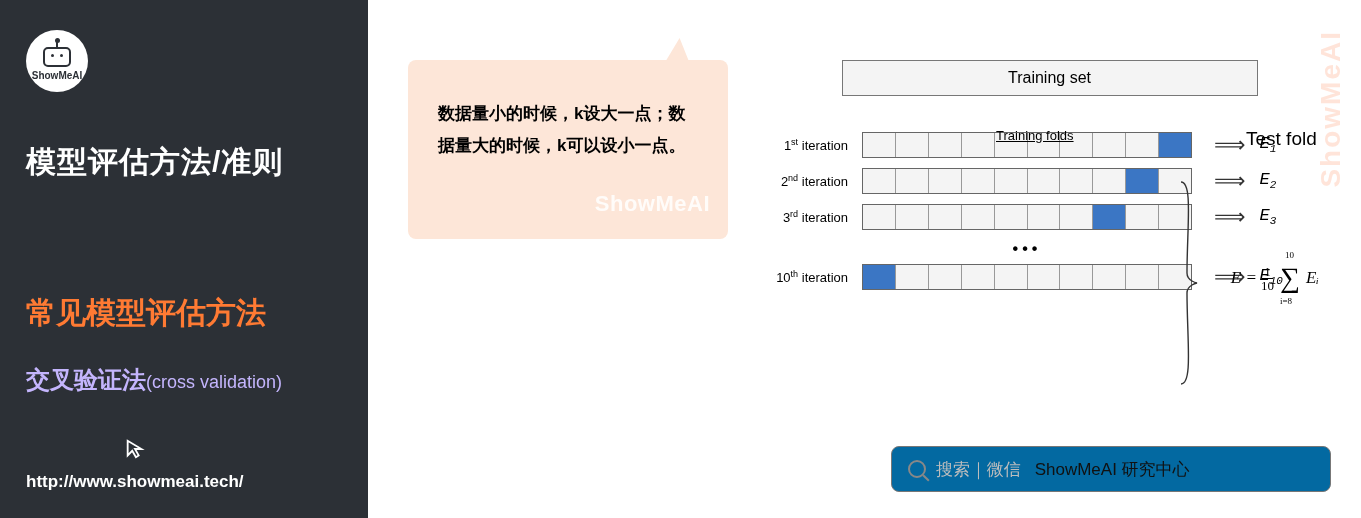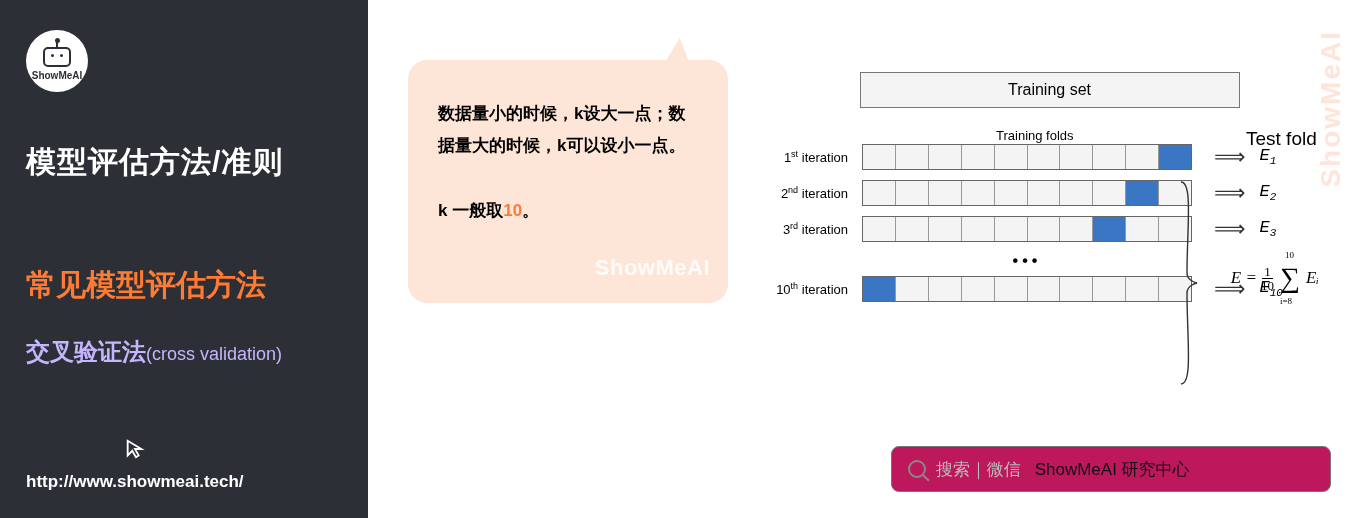--- a/index.html
+++ b/index.html
@@ -35,67 +35,67 @@
   }
   .logo .robot::before { left: 6px; }
   .logo .robot::after { right: 6px; }
   .logo .antenna {
     width: 2px; height: 6px; background: #2c3036; margin-bottom: -1px;
   }
   .logo .antenna::before {
     content: ""; display: block; width: 5px; height: 5px; border-radius: 50%;
     background: #2c3036; margin: -4px 0 0 -1.5px;
   }
-  .heading-main { font-size: 30px; font-weight: 700; margin-bottom: 82px; letter-spacing: 1px; }
+  .heading-main { font-size: 30px; font-weight: 700; margin-bottom: 110px; letter-spacing: 1px; }
   .heading-sub { font-size: 30px; font-weight: 700; color: #ff7a33; margin-bottom: 30px; }
   .heading-detail { font-size: 24px; font-weight: 700; color: #c4b5fd; }
   .heading-detail .paren { font-size: 18px; font-weight: 400; }
   .footer {
     position: absolute; left: 26px; bottom: 26px; display: flex;
     align-items: center; gap: 12px; font-size: 17px; font-weight: 700;
     color: #fff;
     flex-direction: column;
   }
   .pointer {
     width: 22px; height: 22px; display: inline-block; position: relative;
   }
   .pointer svg { width: 100%; height: 100%; }
 
   .content {
     flex: 1; position: relative; padding: 30px 30px 30px 40px;
     display: flex; gap: 40px;
   }
 
   .bubble {
-    width: 320px; background: #fde6d8; border-radius: 19px; padding: 38px 30px 44px;
+    width: 320px; background: #fde6d8; border-radius: 8px; padding: 38px 30px 44px;
     font-size: 17px; line-height: 1.9; font-weight: 700; margin-top: 30px;
     height: fit-content; position: relative;
   }
   .bubble .p { margin-bottom: 32px; }
   .bubble .p:last-of-type { margin-bottom: 0; }
   .bubble .orange { color: #ff7a33; }
   .bubble .wm {
     position: absolute; right: 18px; bottom: 14px; font-size: 22px;
     font-weight: 800; color: rgba(255,255,255,0.85); letter-spacing: 0.5px;
   }
   .bubble::after {
     content: ""; position: absolute; top: -22px; right: 34px;
     width: 36px; height: 36px; background: #fde6d8; border-radius: 6px 6px 0 0;
     clip-path: polygon(0 100%, 60% 0, 100% 100%);
   }
 
   .diagram {
     flex: 1; position: relative; padding-top: 30px;
   }
   .training-set {
-    width: 380px; height: 36px; border: 1px solid #777; background: #f4f4f4;
+    width: 416px; height: 36px; border: 1px solid #777; background: #f4f4f4;
     display: flex; align-items: center; justify-content: center;
-    font-size: 16px; margin: 12px auto 26px;
-  }
-  .label-folds { position: absolute; top: 98px; left: 228px; font-size: 13px; }
+    font-size: 16px; margin: 0 auto 26px;
+  }
+  .label-folds { position: absolute; top: 98px; left: 228px; font-size: 13px; text-decoration: underline; }
   .label-test  { position: absolute; top: 98px; left: 478px; font-size: 19px; }
 
   .rows { margin-top: 36px; }
   .row {
     display: flex; align-items: center; gap: 14px; margin-bottom: 10px;
     font-size: 13px;
   }
   .row .rlabel { width: 80px; text-align: right; }
   .row sup { font-size: 9px; }
   .fold-strip {
@@ -131,21 +131,21 @@
 
   .watermark-side {
     position: absolute; right: 14px; top: 30px; writing-mode: vertical-rl;
     transform: rotate(180deg); font-size: 28px; font-weight: 800;
     color: rgba(255,130,80,0.22); letter-spacing: 2px;
   }
 
   .searchbar {
     position: absolute; right: 30px; bottom: 26px; width: 440px; height: 46px;
     border: 1.5px solid #777; border-radius: 8px; display: flex; align-items: center;
-    padding: 0 16px; gap: 10px; font-size: 17px; color: #555; background: #be185d;
+    padding: 0 16px; gap: 10px; font-size: 17px; color: #555; background: #0369a1;
   }
   .searchbar .mag {
     width: 18px; height: 18px; border: 2px solid #888; border-radius: 50%;
     position: relative;
   }
   .searchbar .mag::after {
     content: ""; position: absolute; width: 8px; height: 2px; background: #888;
     bottom: -3px; right: -6px; transform: rotate(45deg);
   }
   .searchbar .hint { color: #bdbdbd; }
@@ -174,23 +174,20 @@
       </svg>
     </span>
     <a style="color:#fff;text-decoration:none">http://www.showmeai.tech/</a>
   </div>
 </div>
 
 <div class="content">
 
   <div class="bubble">
     <div class="p">数据量小的时候，k设大一点；数据量大的时候，k可以设小一点。</div>
-    <div class="p">
-      <span>k 一般取</span><span class="orange">10</span><span>。</span>
-    </div>
     <div class="wm">ShowMeAI</div>
   </div>
 
   <div class="diagram">
     <div class="training-set">Training set</div>
     <div class="label-folds">Training folds</div>
     <div class="label-test">Test fold</div>
 
     <div class="rows" id="rows">
         <div class="row">

